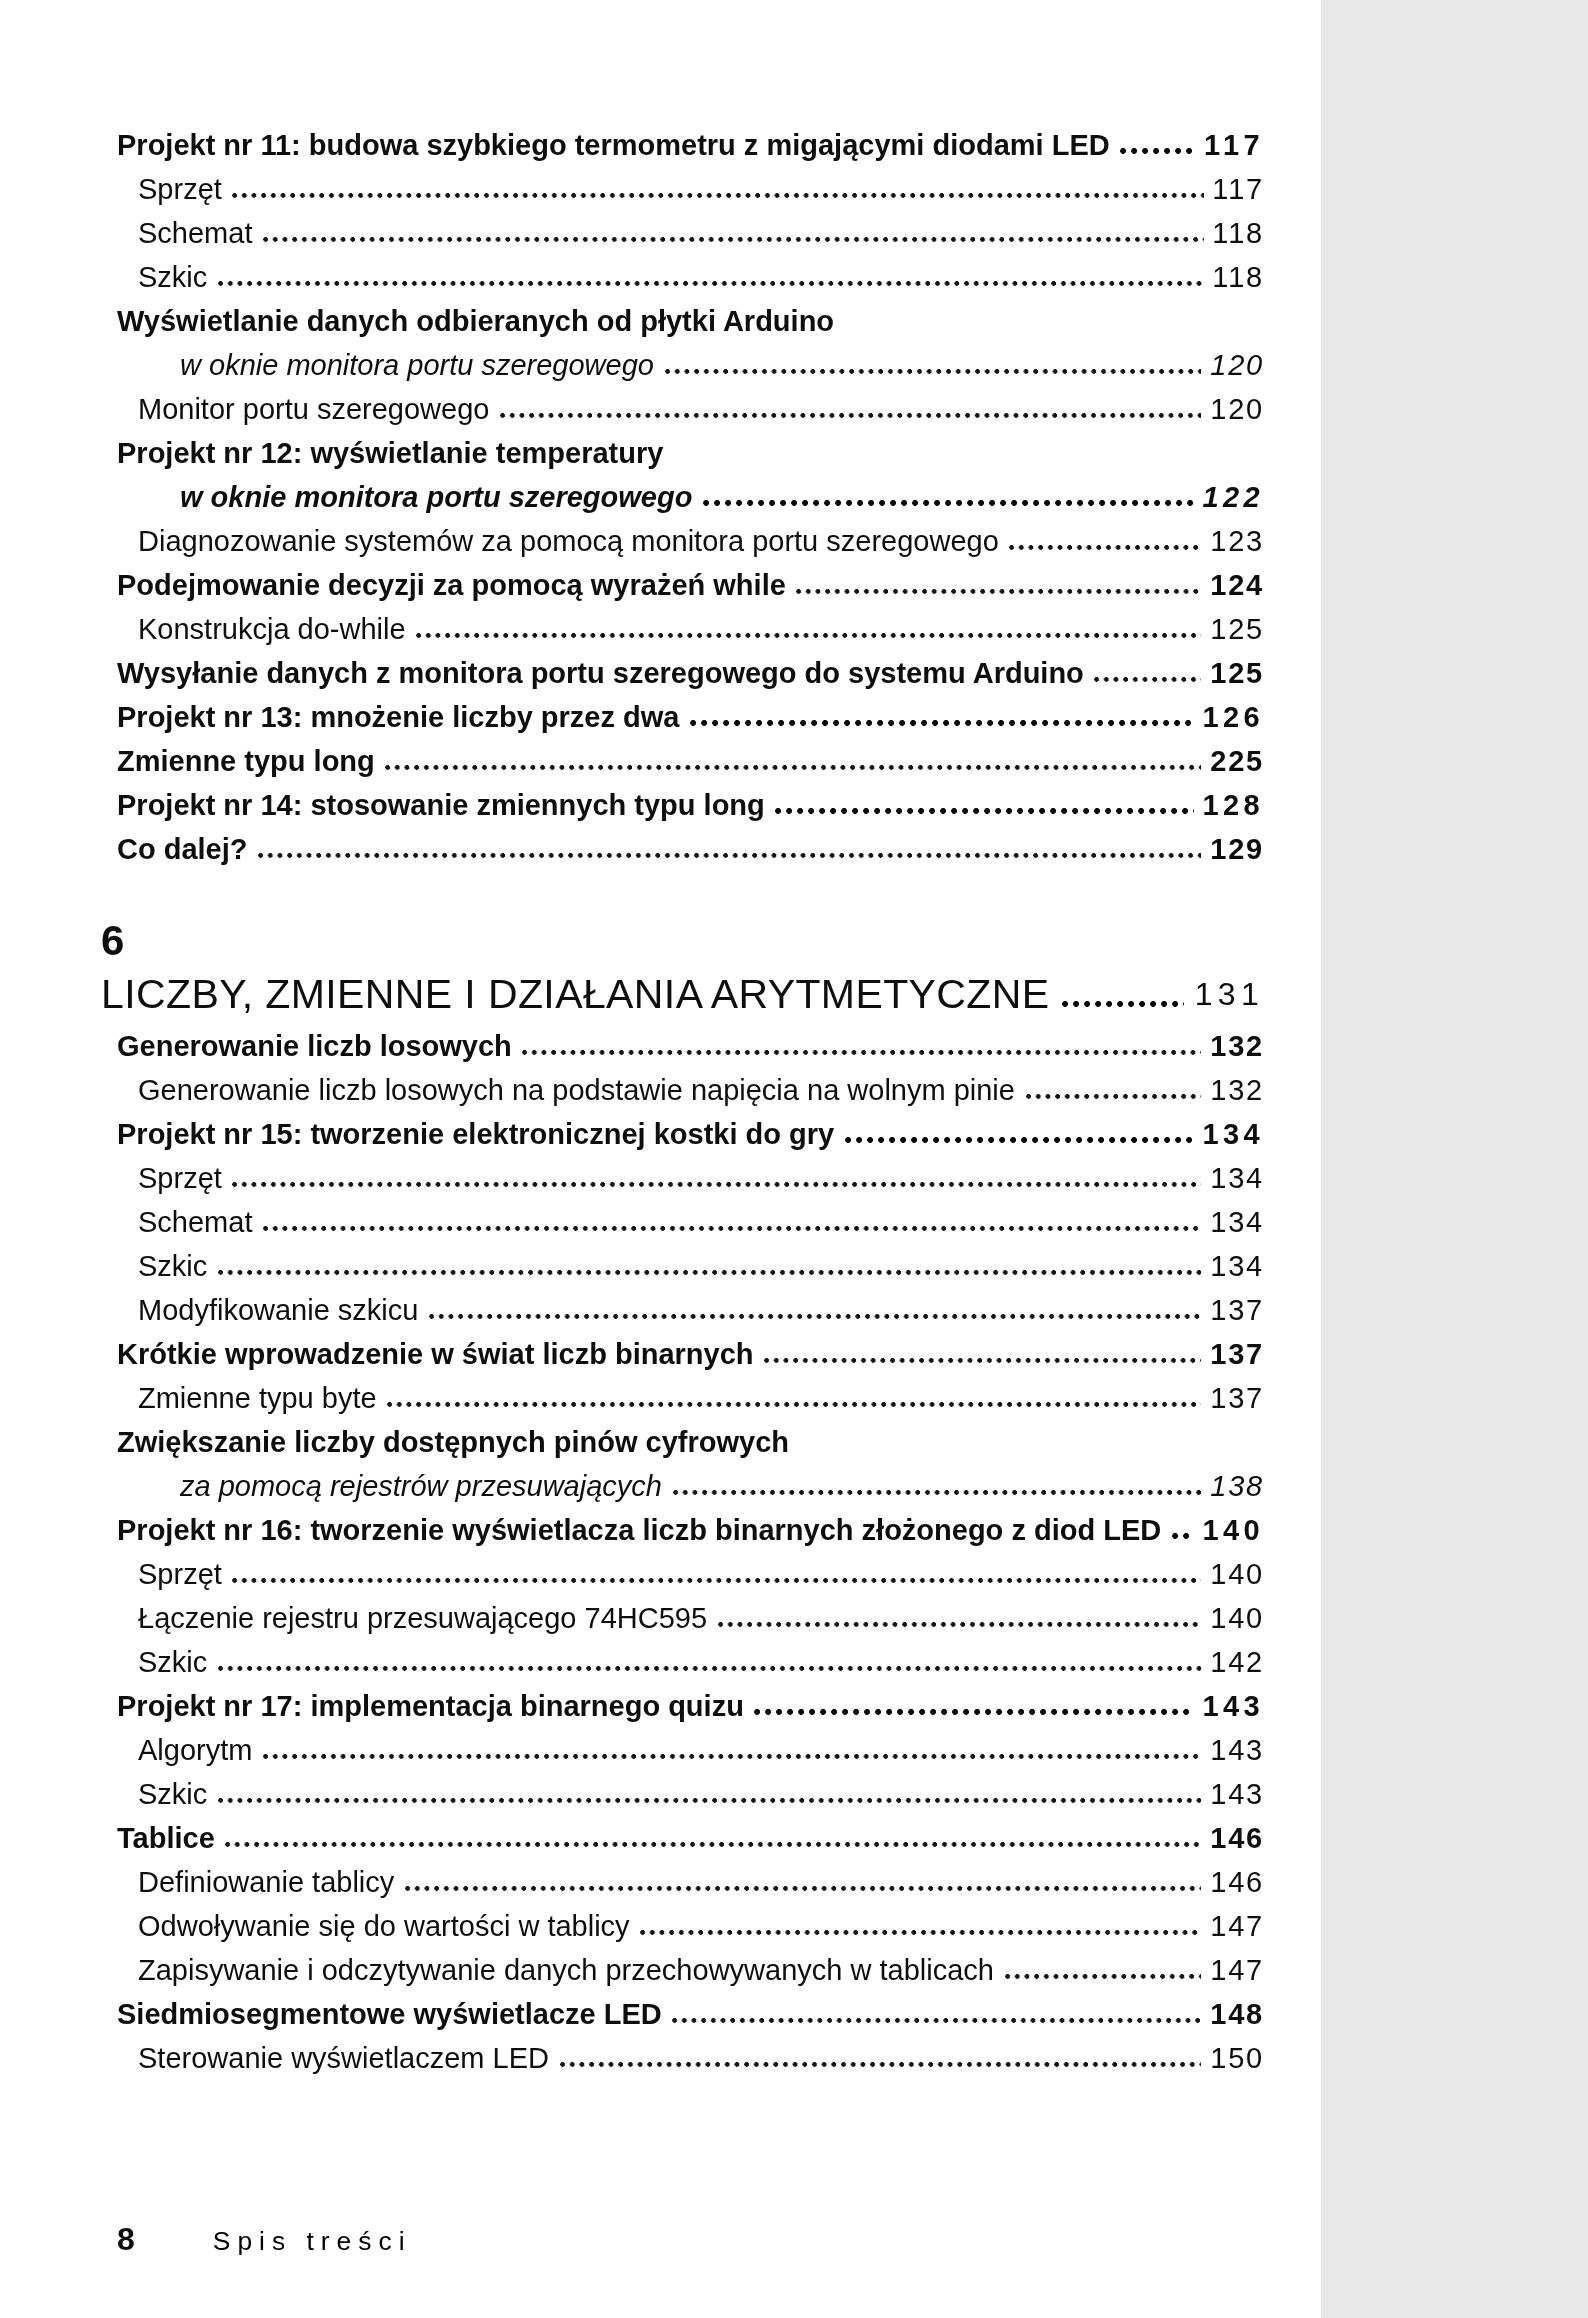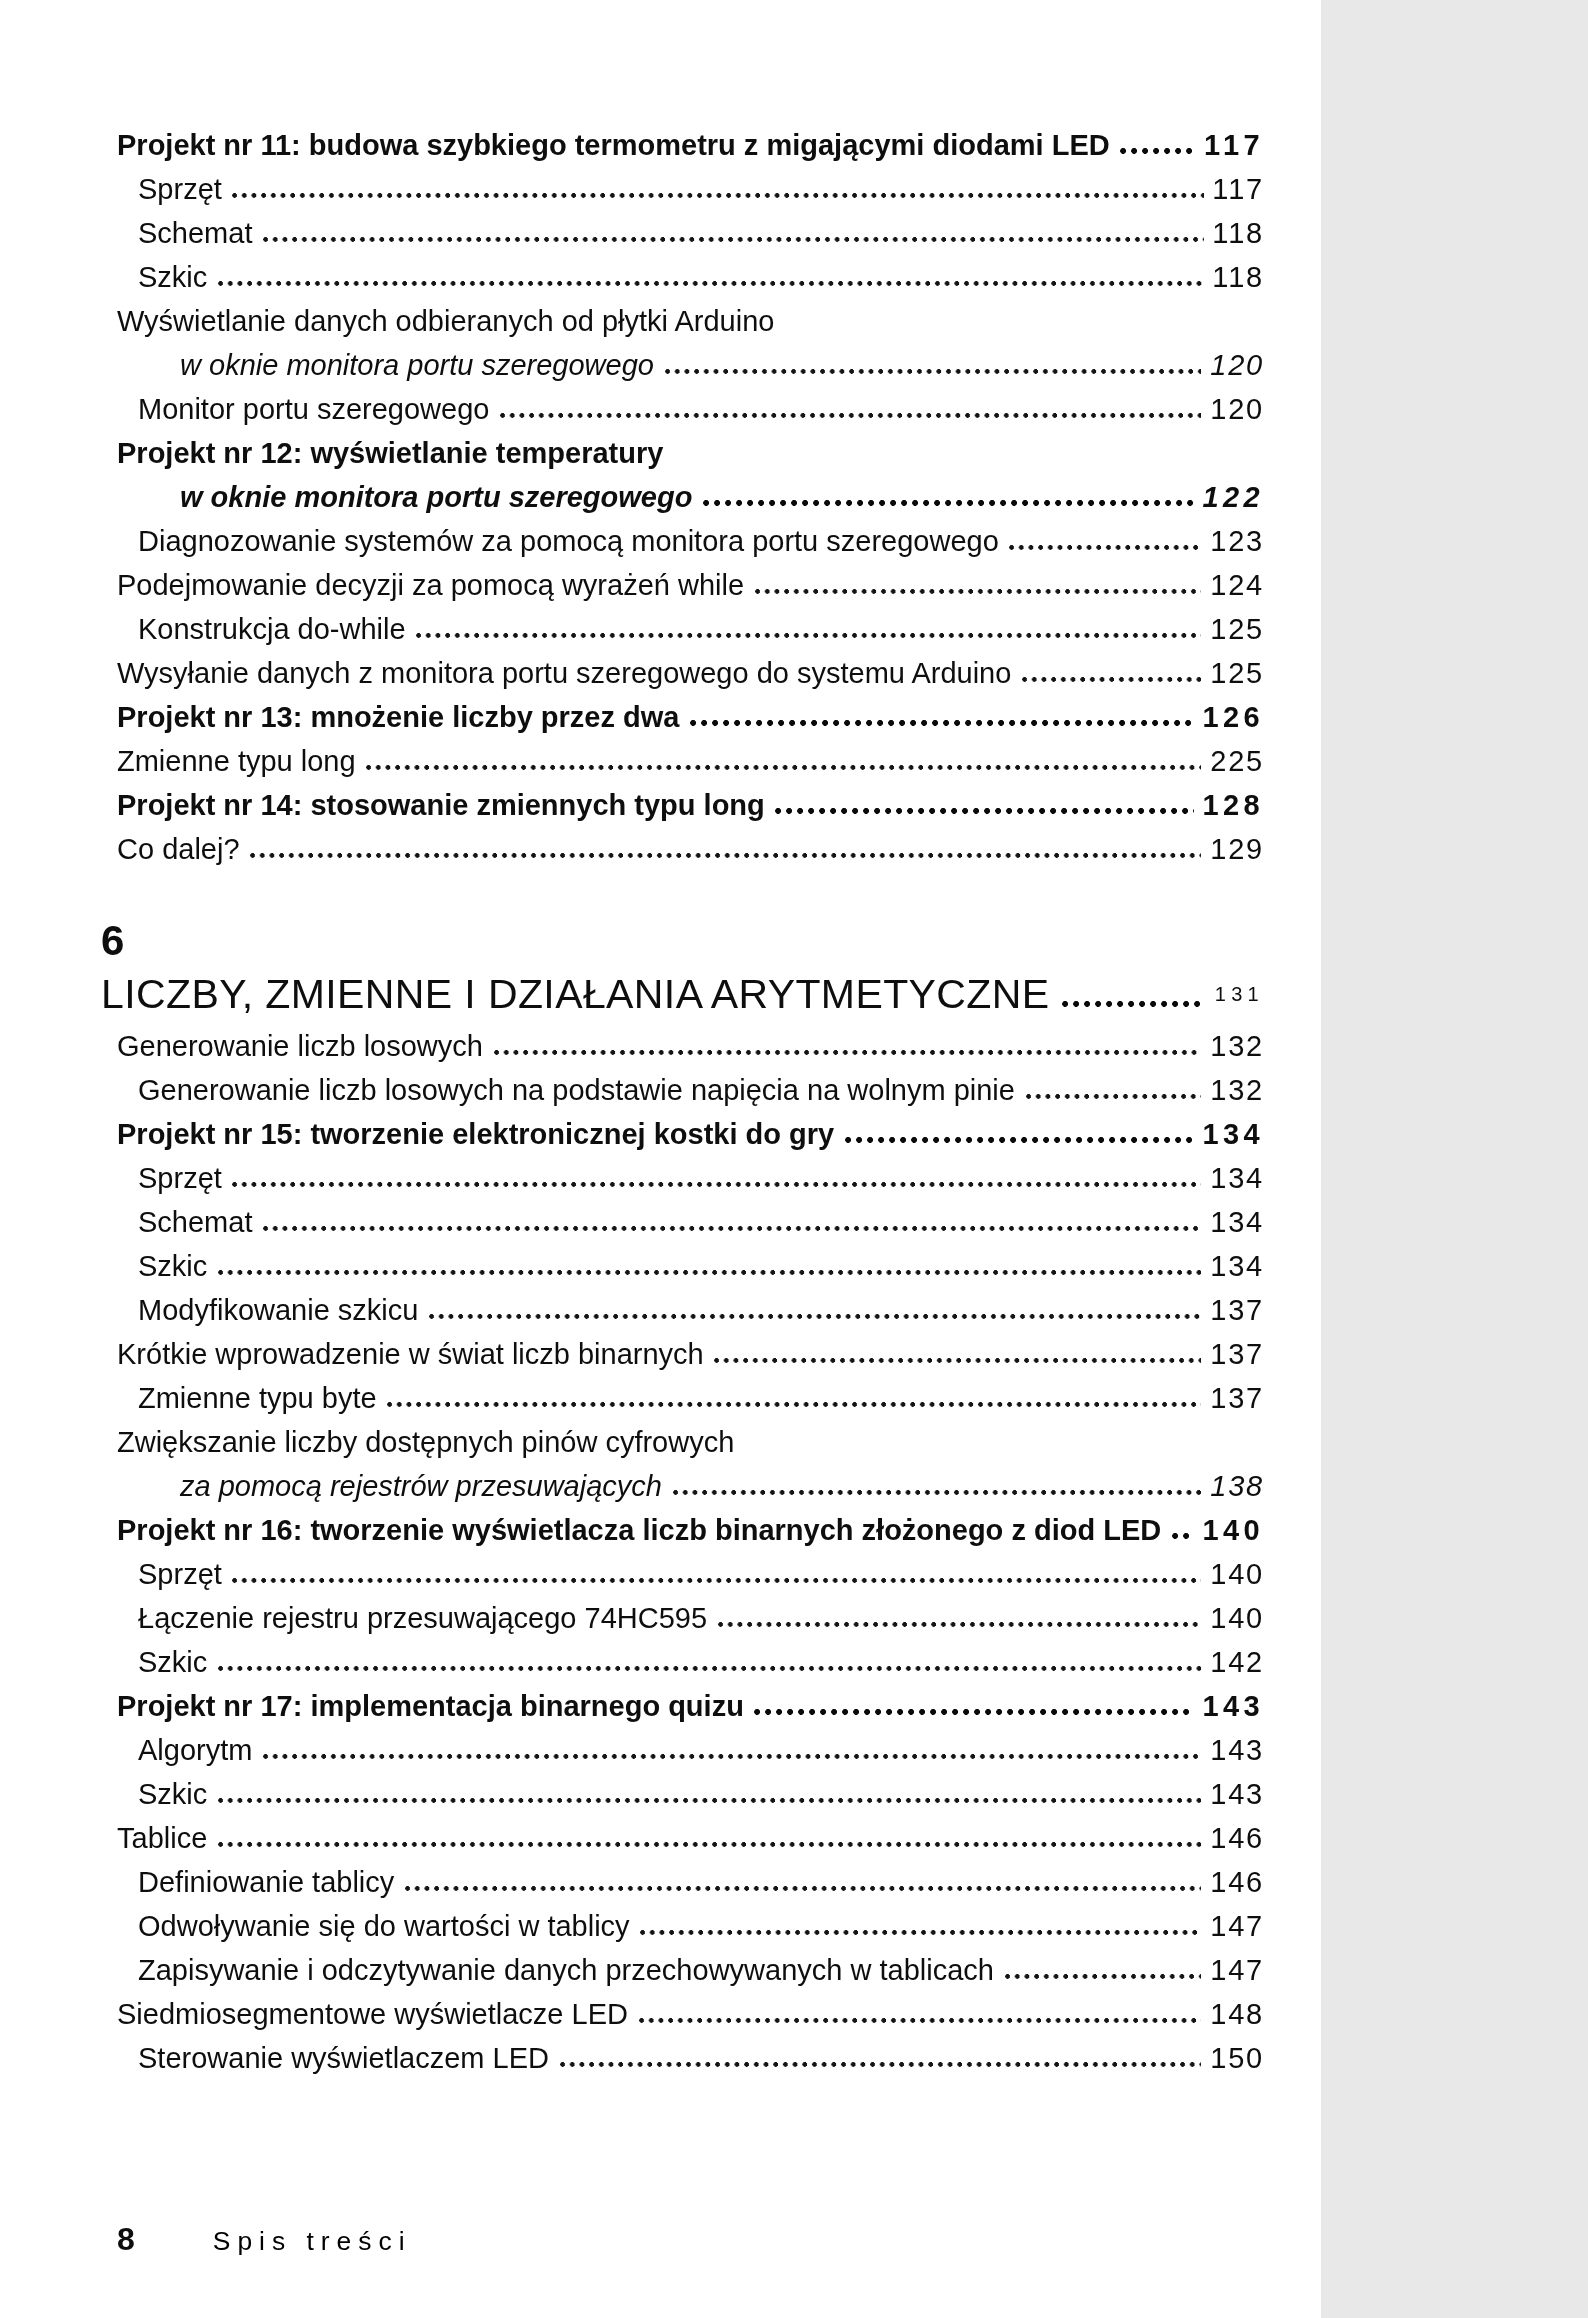--- a/index.html
+++ b/index.html
@@ -20,21 +20,21 @@
   }
   .row {
     display: flex;
     align-items: baseline;
     line-height: 44px;
     font-size: 29px;
     font-weight: 400;
     white-space: nowrap;
   }
   .row.bold { font-weight: 700; }
-  .i-a { margin-left: 16px; }
+  .i-a { margin-left: 16px; font-weight: bold; }
   .i-b { margin-left: 37px; text-align: right; }
   .i-c { margin-left: 79px; font-style: italic; }
   .label { flex: 0 0 auto; }
   .leader {
     flex: 1 1 auto;
     min-width: 21px;
     height: 8px;
     margin: 0 8.8px 0 10.6px;
     background-image: radial-gradient(circle at 2.6px 4.4px, #141414 2.1px, rgba(0,0,0,0) 2.6px);
     background-size: 9.7px 8px;
@@ -67,21 +67,21 @@
     font-size: 41px;
     letter-spacing: 0.4px;
   }
   .chapter-row .leader {
     height: 8.8px;
     margin: 0 10.6px 5.3px 12.3px;
     background-image: radial-gradient(circle at 3.1px 4.8px, #0a0a0a 2.6px, rgba(0,0,0,0) 3.2px);
     background-size: 11px 8.8px;
   }
   .chapter-page {
-    font-size: 20px;
+    font-size: 32px;
     letter-spacing: 5.3px;
     align-self: center;
     margin-bottom: 1.8px;
   }
 
   .footer {
     position: absolute;
     left: 117px;
     top: 2221px;
     display: flex;

